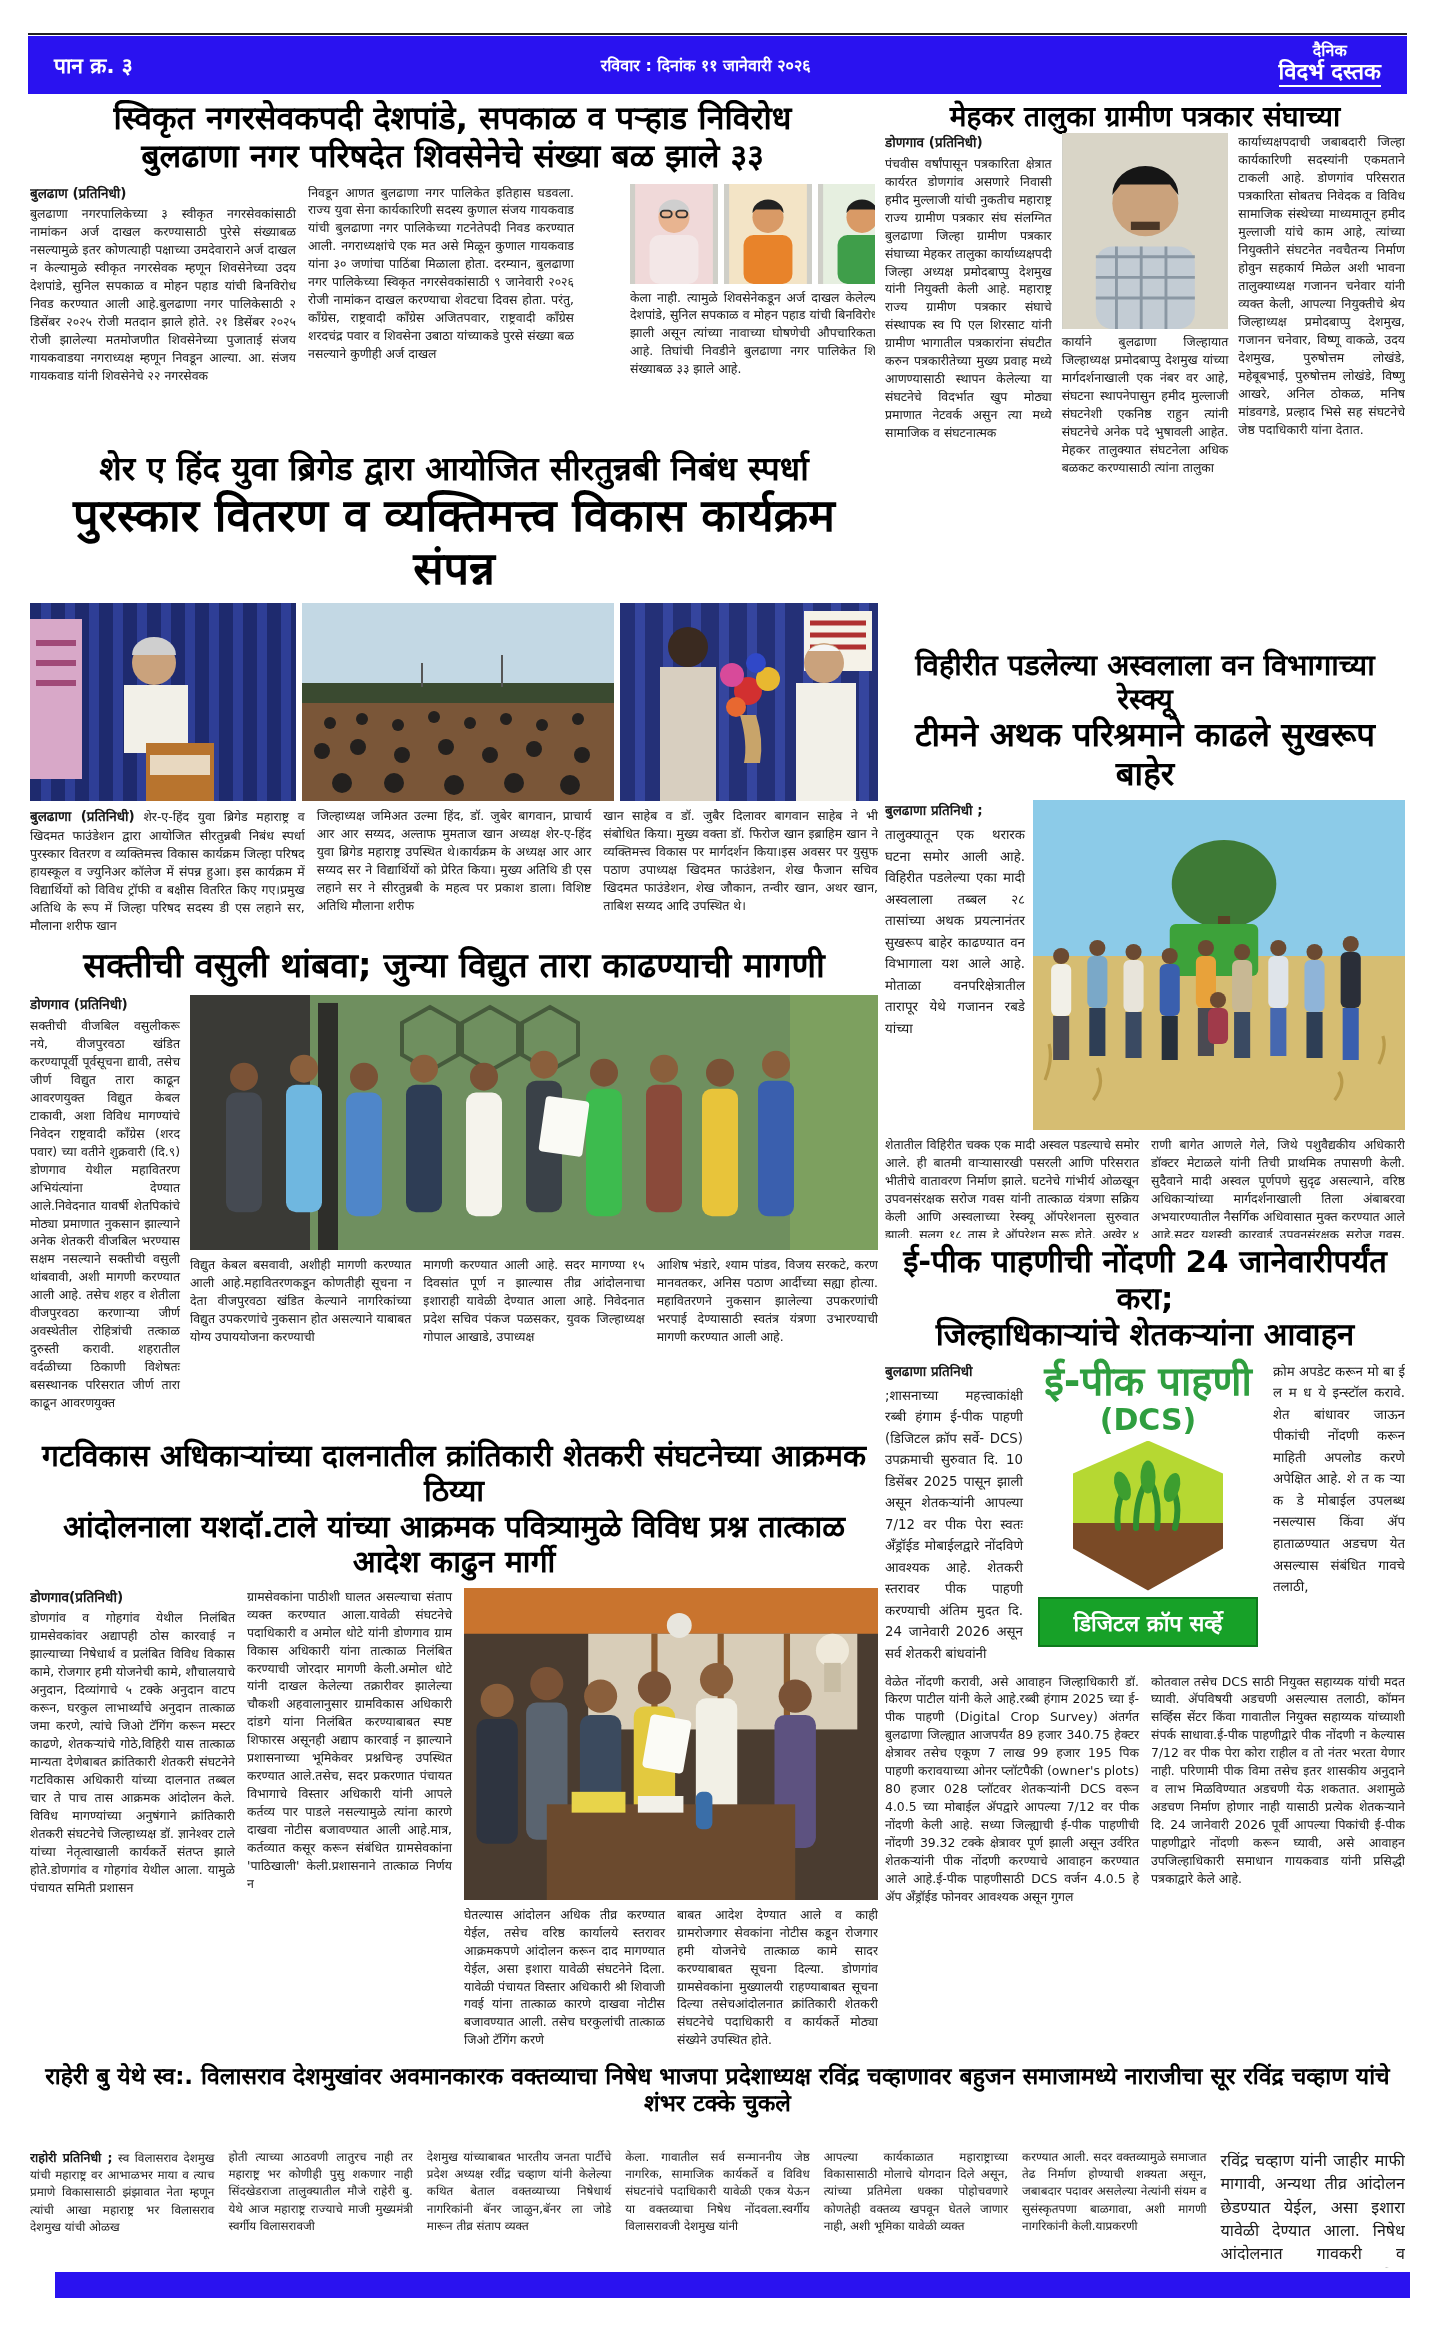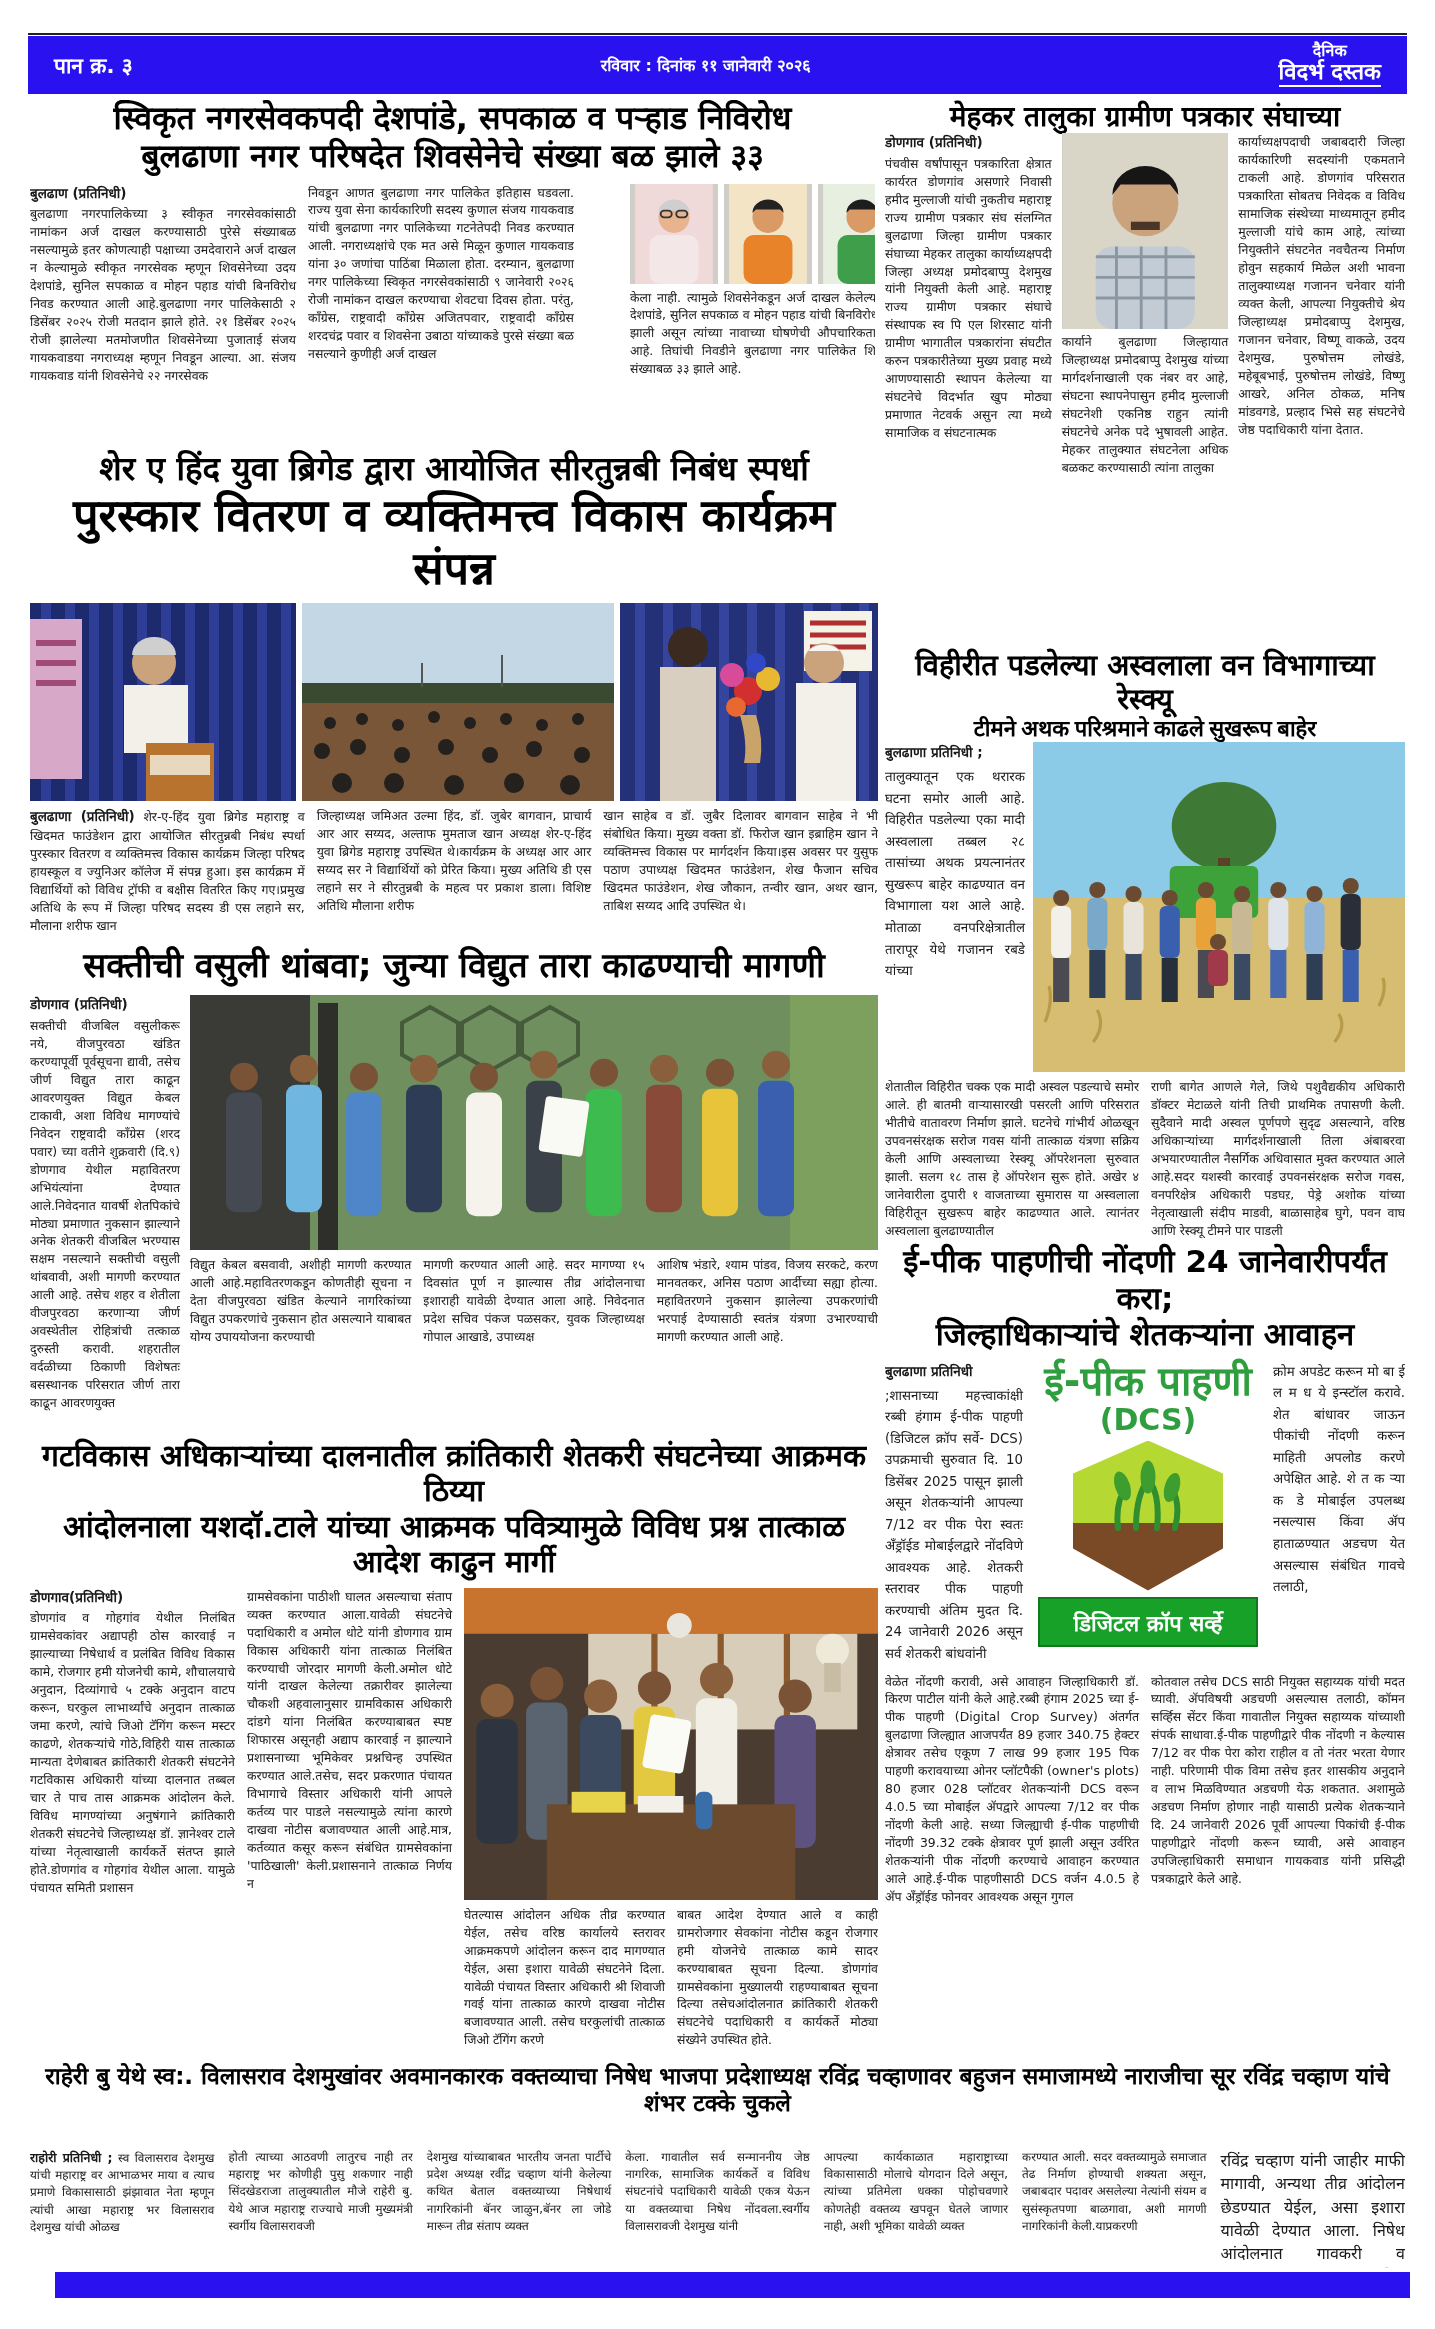--- a/index.html
+++ b/index.html
@@ -190,21 +190,21 @@
         <span class="byline" style="display:inline;">बुलढाणा (प्रतिनिधी)</span>
         <span>शेर-ए-हिंद युवा ब्रिगेड महाराष्ट्र व खिदमत फाउंडेशन द्वारा आयोजित सीरतुन्नबी निबंध स्पर्धा पुरस्कार वितरण व व्यक्तिमत्त्व विकास कार्यक्रम जिल्हा परिषद हायस्कूल व ज्युनिअर कॉलेज में संपन्न हुआ। इस कार्यक्रम में विद्यार्थियों को विविध ट्रॉफी व बक्षीस वितरित किए गए।प्रमुख अतिथि के रूप में जिल्हा परिषद सदस्य डी एस  लहाने सर, मौलाना शरीफ खान</span>
       </div>
       <div class="col">जिल्हाध्यक्ष जमिअत उल्मा हिंद, डॉ. जुबेर बागवान, प्राचार्य आर आर सय्यद, अल्ताफ मुमताज खान अध्यक्ष शेर-ए-हिंद युवा ब्रिगेड महाराष्ट्र उपस्थित थे।कार्यक्रम के अध्यक्ष आर आर सय्यद सर ने विद्यार्थियों को प्रेरित किया। मुख्य अतिथि डी एस लहाने सर ने सीरतुन्नबी के महत्व पर प्रकाश डाला। विशिष्ट अतिथि मौलाना शरीफ</div>
       <div class="col">खान साहेब व डॉ. जुबैर दिलावर बागवान साहेब ने भी संबोधित किया। मुख्य वक्ता डॉ. फिरोज खान इब्राहिम खान ने व्यक्तिमत्त्व विकास पर मार्गदर्शन किया।इस अवसर पर युसुफ पठाण उपाध्यक्ष खिदमत फाउंडेशन, शेख फैजान सचिव खिदमत फाउंडेशन, शेख जौकान, तन्वीर खान, अथर खान, ताबिश सय्यद आदि उपस्थित थे।</div>
     </div>
   </div>
 
   <div class="article" style="left:885px;top:648px;width:520px;height:590px;">
     <div class="hl" style="font-size:29px;">विहीरीत पडलेल्या अस्वलाला वन विभागाच्या रेस्क्यू</div>
-    <div class="hl" style="font-size:22px;margin-bottom:0;font-family:Liberation Serif, serif;">टीमने  अथक परिश्रमाने काढले सुखरूप बाहेर</div>
+    <div class="hl" style="font-size:33px;margin-bottom:6px;">टीमने  अथक परिश्रमाने काढले सुखरूप बाहेर</div>
     <div class="cols" style="gap:8px;">
       <div class="col big" style="flex:0 0 140px;">
         <span class="byline">बुलढाणा प्रतिनिधी ;</span>
         <span>तालुक्यातून एक थरारक घटना समोर आली आहे. विहिरीत पडलेल्या एका मादी अस्वलाला तब्बल २८ तासांच्या अथक प्रयत्नानंतर सुखरूप बाहेर काढण्यात वन विभागाला यश आले आहे. मोताळा वनपरिक्षेत्रातील तारापूर येथे गजानन रबडे यांच्या</span>
       </div>
       <div class="photo" style="flex:1;height:330px;">
         <svg viewBox="0 0 185 165" preserveAspectRatio="none">
           <rect width="185" height="78" fill="#8ccbe8"></rect>
           <rect y="78" width="185" height="87" fill="#d6bd72"></rect>
           <ellipse cx="95" cy="42" rx="26" ry="22" fill="#3e7a36"></ellipse>

